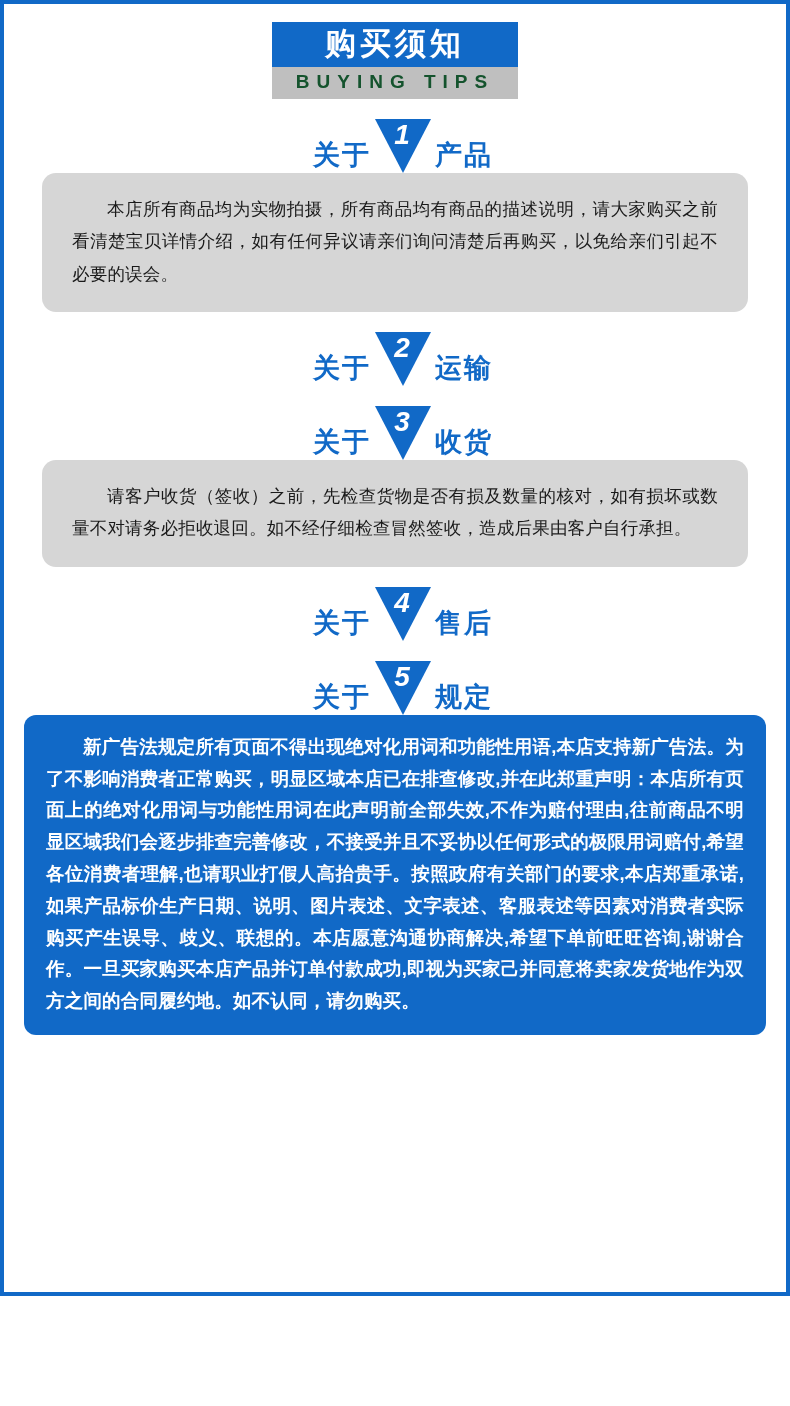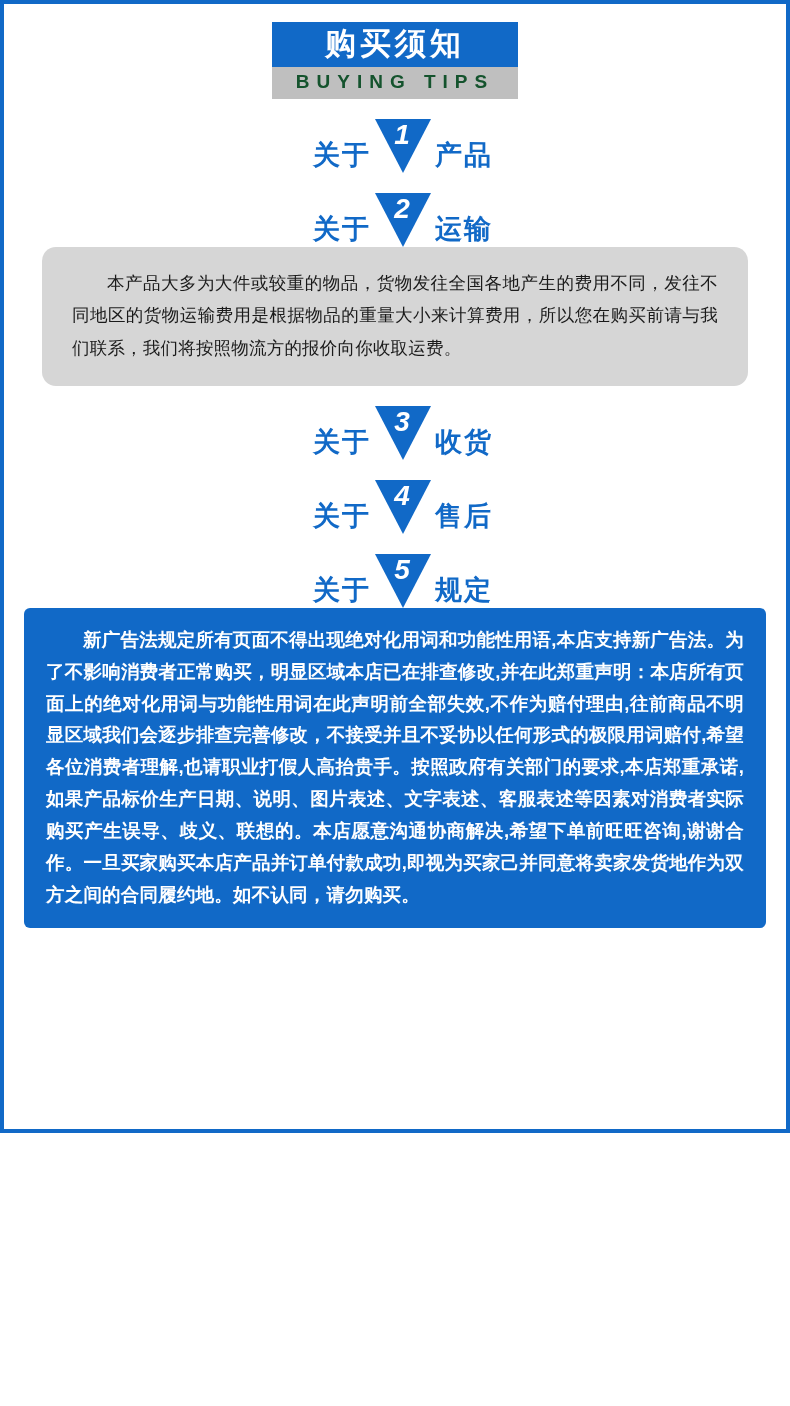--- a/index.html
+++ b/index.html
@@ -10,21 +10,21 @@
   body {
     width: 790px;
     height: 1406px;
     background: #ffffff;
     font-family: "Liberation Sans", sans-serif;
     position: relative;
     overflow: hidden;
   }
   .page {
     width: 790px;
-    height: 1133px;
+    height: 1296px;
     border: 4px solid #1169c7;
     background: #ffffff;
     position: relative;
     padding: 0;
   }
   
   .header {
     padding-top: 18px;
     display: flex;
     justify-content: center;
@@ -102,21 +102,21 @@
     font-size: 17.5px;
     line-height: 1.85;
     text-align: justify;
     letter-spacing: 0.2px;
   }
   .card p { margin: 0; text-indent: 2em; }
   
   .card-blue {
     margin: 0 20px 12px 20px;
     background: #1169c7;
-    border-radius: 6px;
+    border-radius: 12px;
     padding: 16px 22px 18px 22px;
     color: #ffffff;
     font-size: 18.5px;
     font-weight: bold;
     line-height: 1.72;
     text-align: justify;
     letter-spacing: 0.2px;
   }
   .card-blue p { margin: 0; text-indent: 2em; }
 </style>
@@ -133,40 +133,43 @@
   </div>
 
   <div class="sec-title">
     <span class="txt-left">关于</span>
     <span class="badge">
       <span class="tri"></span>
       <span class="num">1</span>
     </span>
     <span class="txt-right">产品</span>
   </div>
+  <div class="card">
+    <p>本店所有商品均为实物拍摄，所有商品均有商品的描述说明，请大家购买之前看清楚宝贝详情介绍，如有任何异议请亲们询问清楚后再购买，以免给亲们引起不必要的误会。</p>
+  </div>
 
   <div class="sec-title">
     <span class="txt-left">关于</span>
     <span class="badge">
       <span class="tri"></span>
       <span class="num">2</span>
     </span>
     <span class="txt-right">运输</span>
   </div>
-  <div class="card">
-    <p>本产品大多为大件或较重的物品，货物发往全国各地产生的费用不同，发往不同地区的货物运输费用是根据物品的重量大小来计算费用，所以您在购买前请与我们联系，我们将按照物流方的报价向你收取运费。</p>
-  </div>
 
   <div class="sec-title">
     <span class="txt-left">关于</span>
     <span class="badge">
       <span class="tri"></span>
       <span class="num">3</span>
     </span>
     <span class="txt-right">收货</span>
+  </div>
+  <div class="card">
+    <p>请客户收货（签收）之前，先检查货物是否有损及数量的核对，如有损坏或数量不对请务必拒收退回。如不经仔细检查冒然签收，造成后果由客户自行承担。</p>
   </div>
 
   <div class="sec-title">
     <span class="txt-left">关于</span>
     <span class="badge">
       <span class="tri"></span>
       <span class="num">4</span>
     </span>
     <span class="txt-right">售后</span>
   </div>

